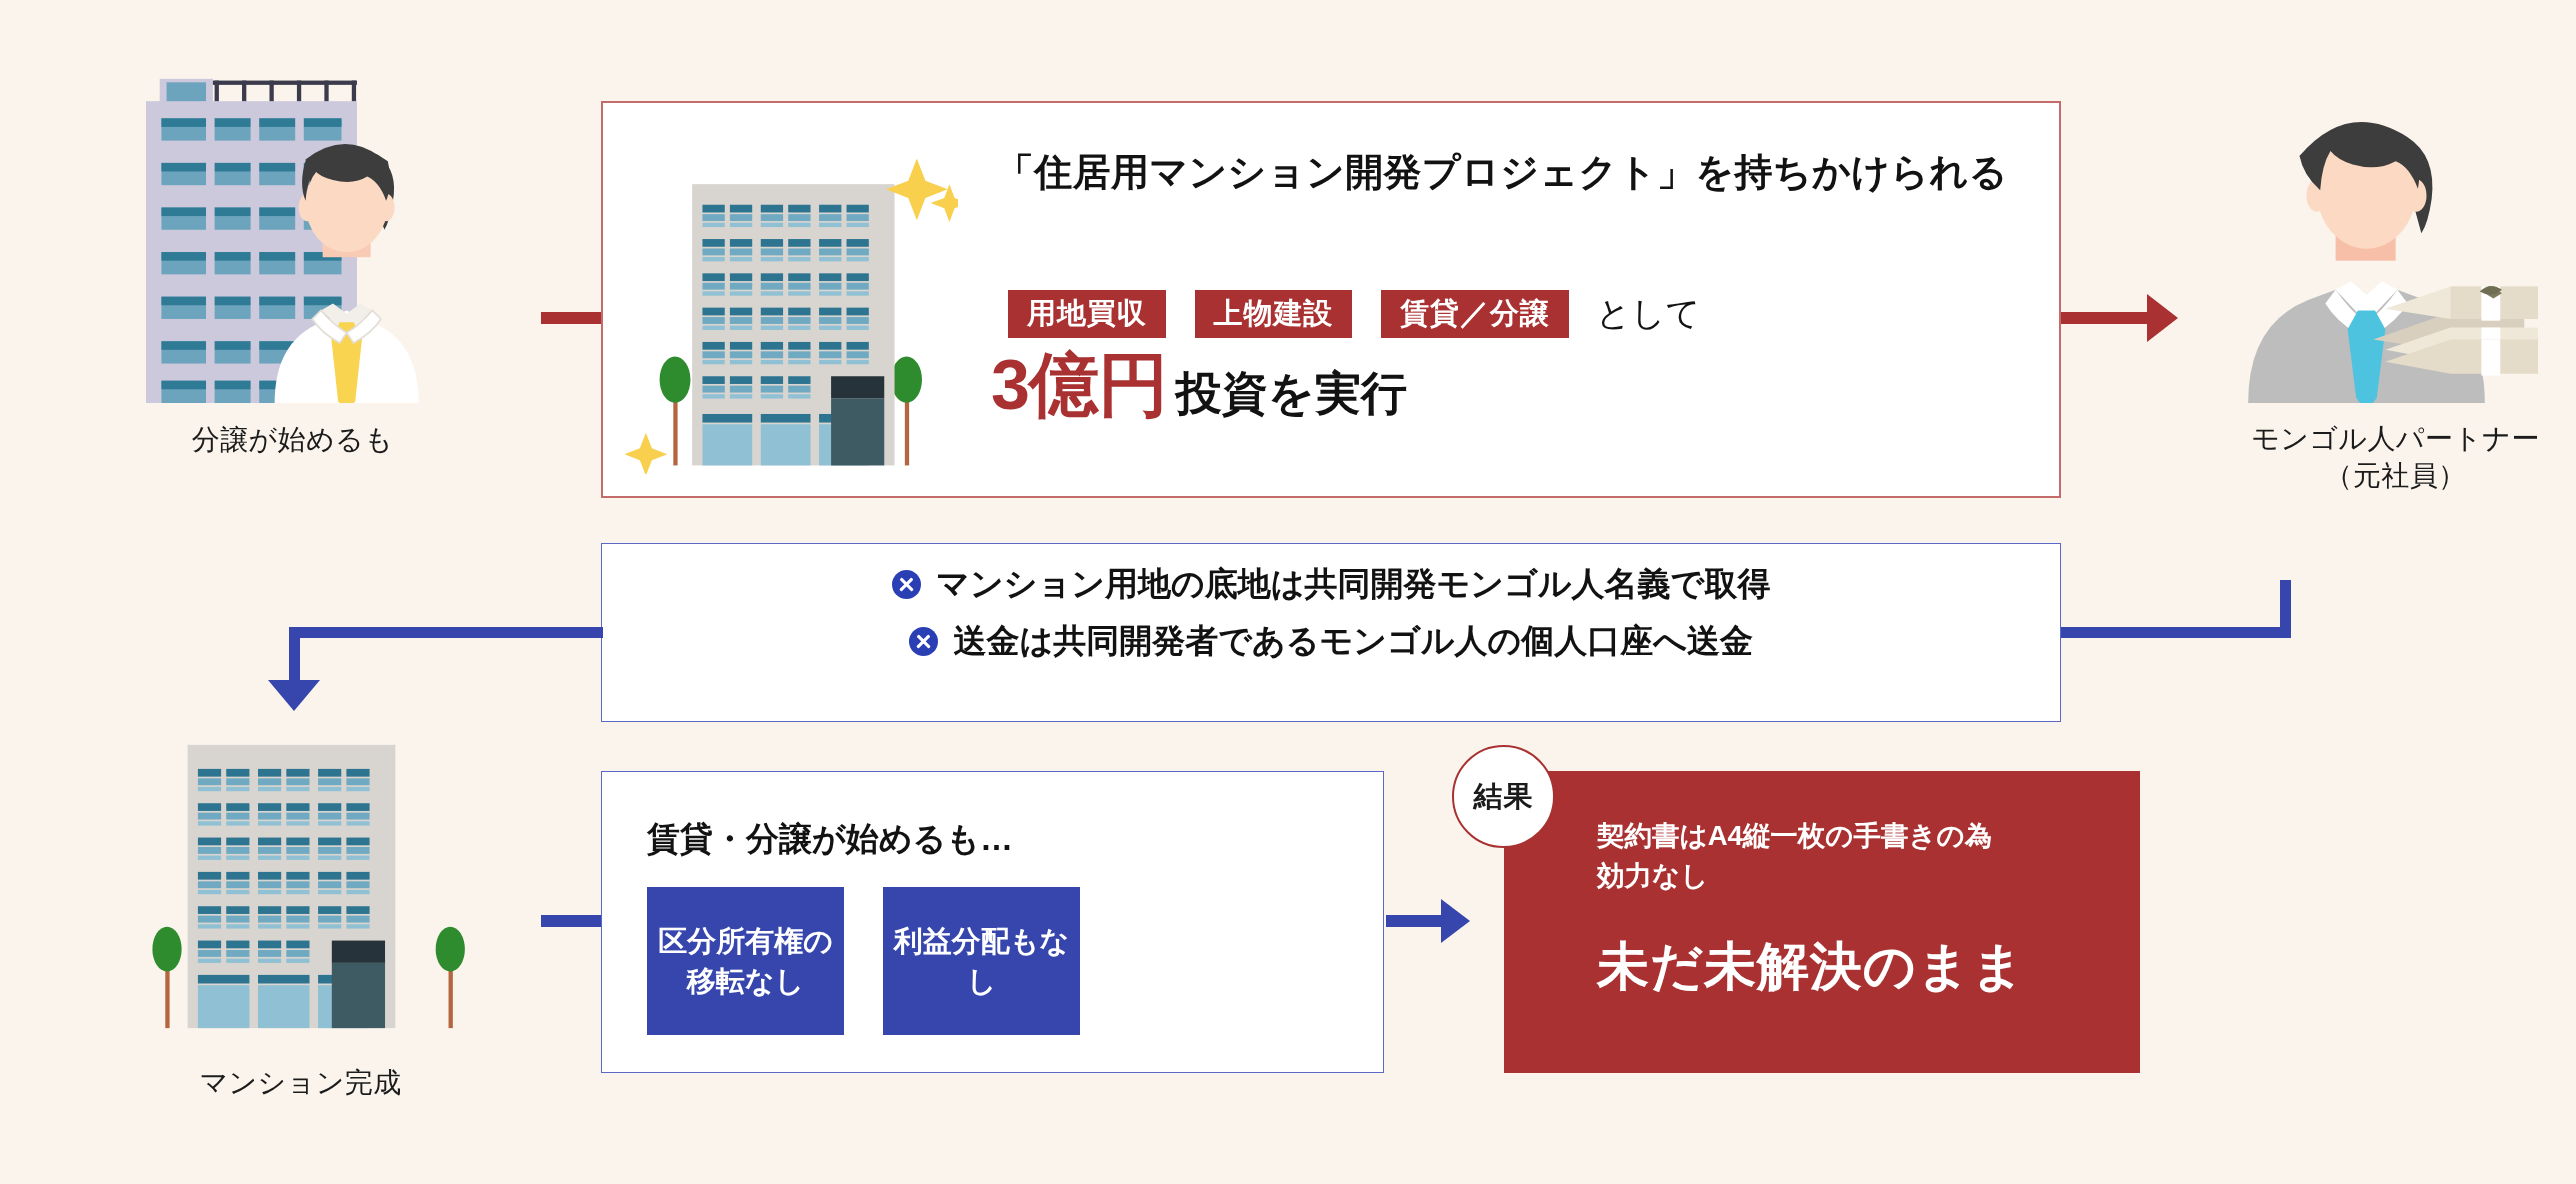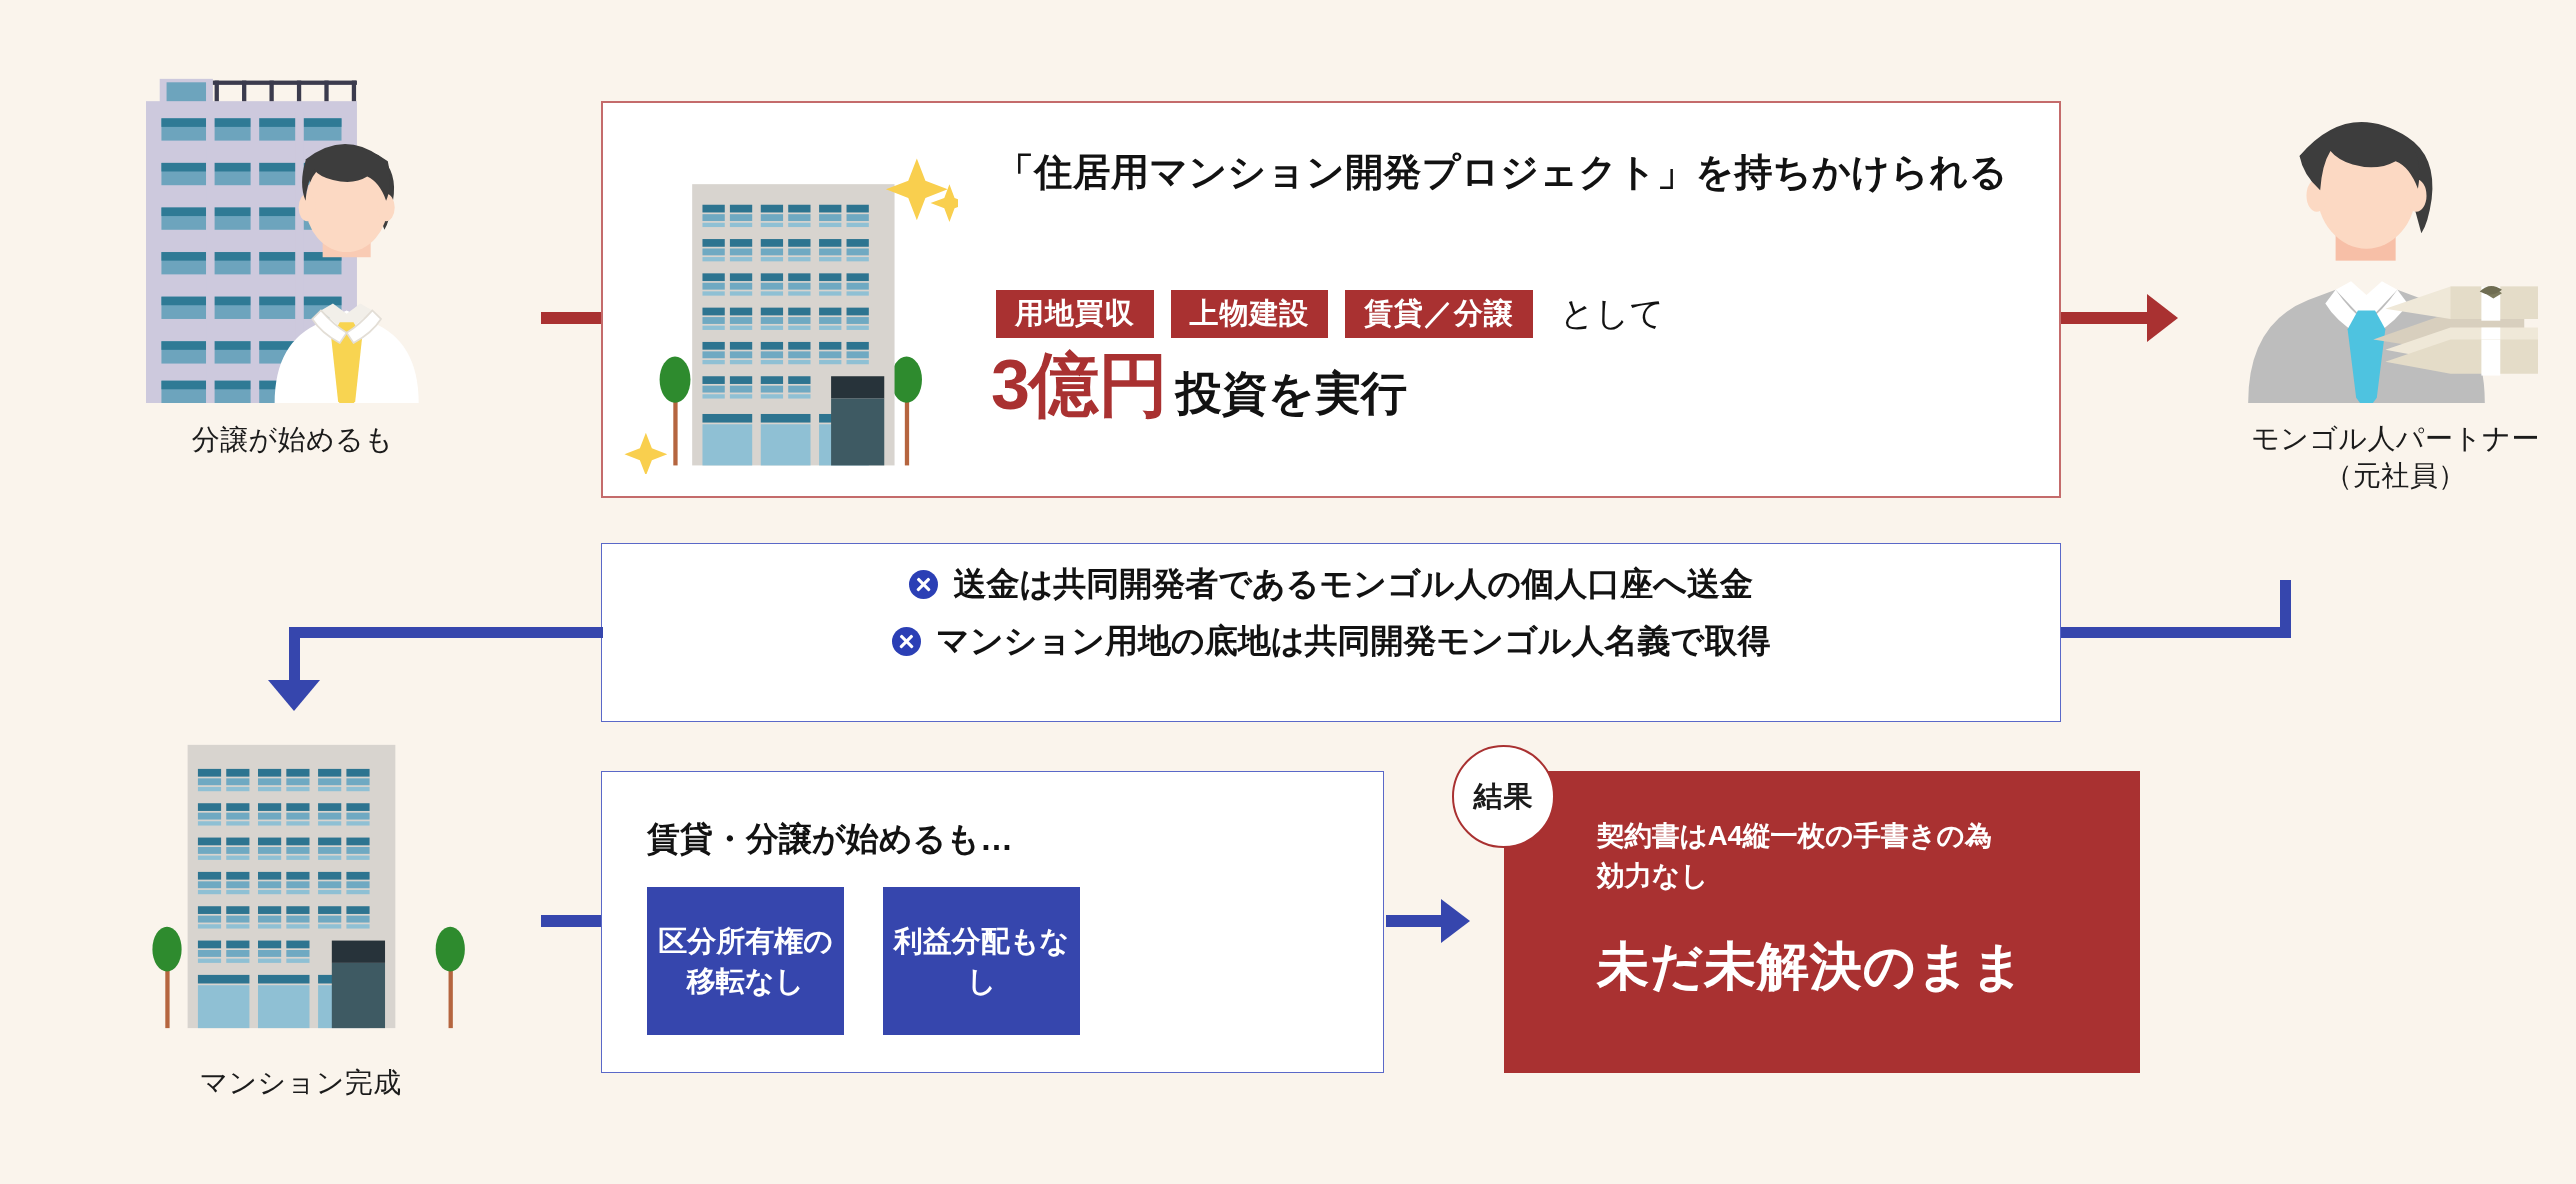--- a/index.html
+++ b/index.html
@@ -54,20 +54,21 @@
   }
   .tag {
     background: #a93131;
     color: #ffffff;
     font-size: 29px;
     font-weight: 700;
     padding: 7.7px 19px 9.4px;
     line-height: 1.05;
     letter-spacing: 0.9px;
     white-space: nowrap;
+    margin-left: 12px;
   }
   .tag-suffix {
     font-size: 34px;
     font-weight: 400;
     color: #121212;
     margin-left: 10.3px;
     white-space: nowrap;
   }
 
   
@@ -505,25 +506,25 @@
         <rect x="280" y="326" width="22" height="42" fill="#ffffff"></rect>
       </g>
     </svg>
   </div>
   <div class="actor-label" style="left:2215px; top:421px; width:361px;">モンゴル人パートナー
 （元社員）</div>
 
   <div class="card-notes">
     <div class="note-line">
       <span class="x-badge"></span>
-      <span>送金は共同開発者であるモンゴル人の個人口座へ送金</span>
+      <span>マンション用地の底地は共同開発モンゴル人名義で取得</span>
     </div>
     <div class="note-line">
       <span class="x-badge"></span>
-      <span>マンション用地の底地は共同開発モンゴル人名義で取得</span>
+      <span>送金は共同開発者であるモンゴル人の個人口座へ送金</span>
     </div>
   </div>
 
   <div class="bline" style="left:2061px; top:627px; width:230px; height:11px;"></div>
   <div class="bline" style="left:2280px; top:580px; width:11px; height:52px;"></div>
 
   <div class="bline" style="left:289px; top:627px; width:314px; height:11px;"></div>
   <div class="bline" style="left:289px; top:627px; width:11px; height:58px;"></div>
   <div class="arrow-d-blue" style="left:268px; top:680px;"></div>
 

